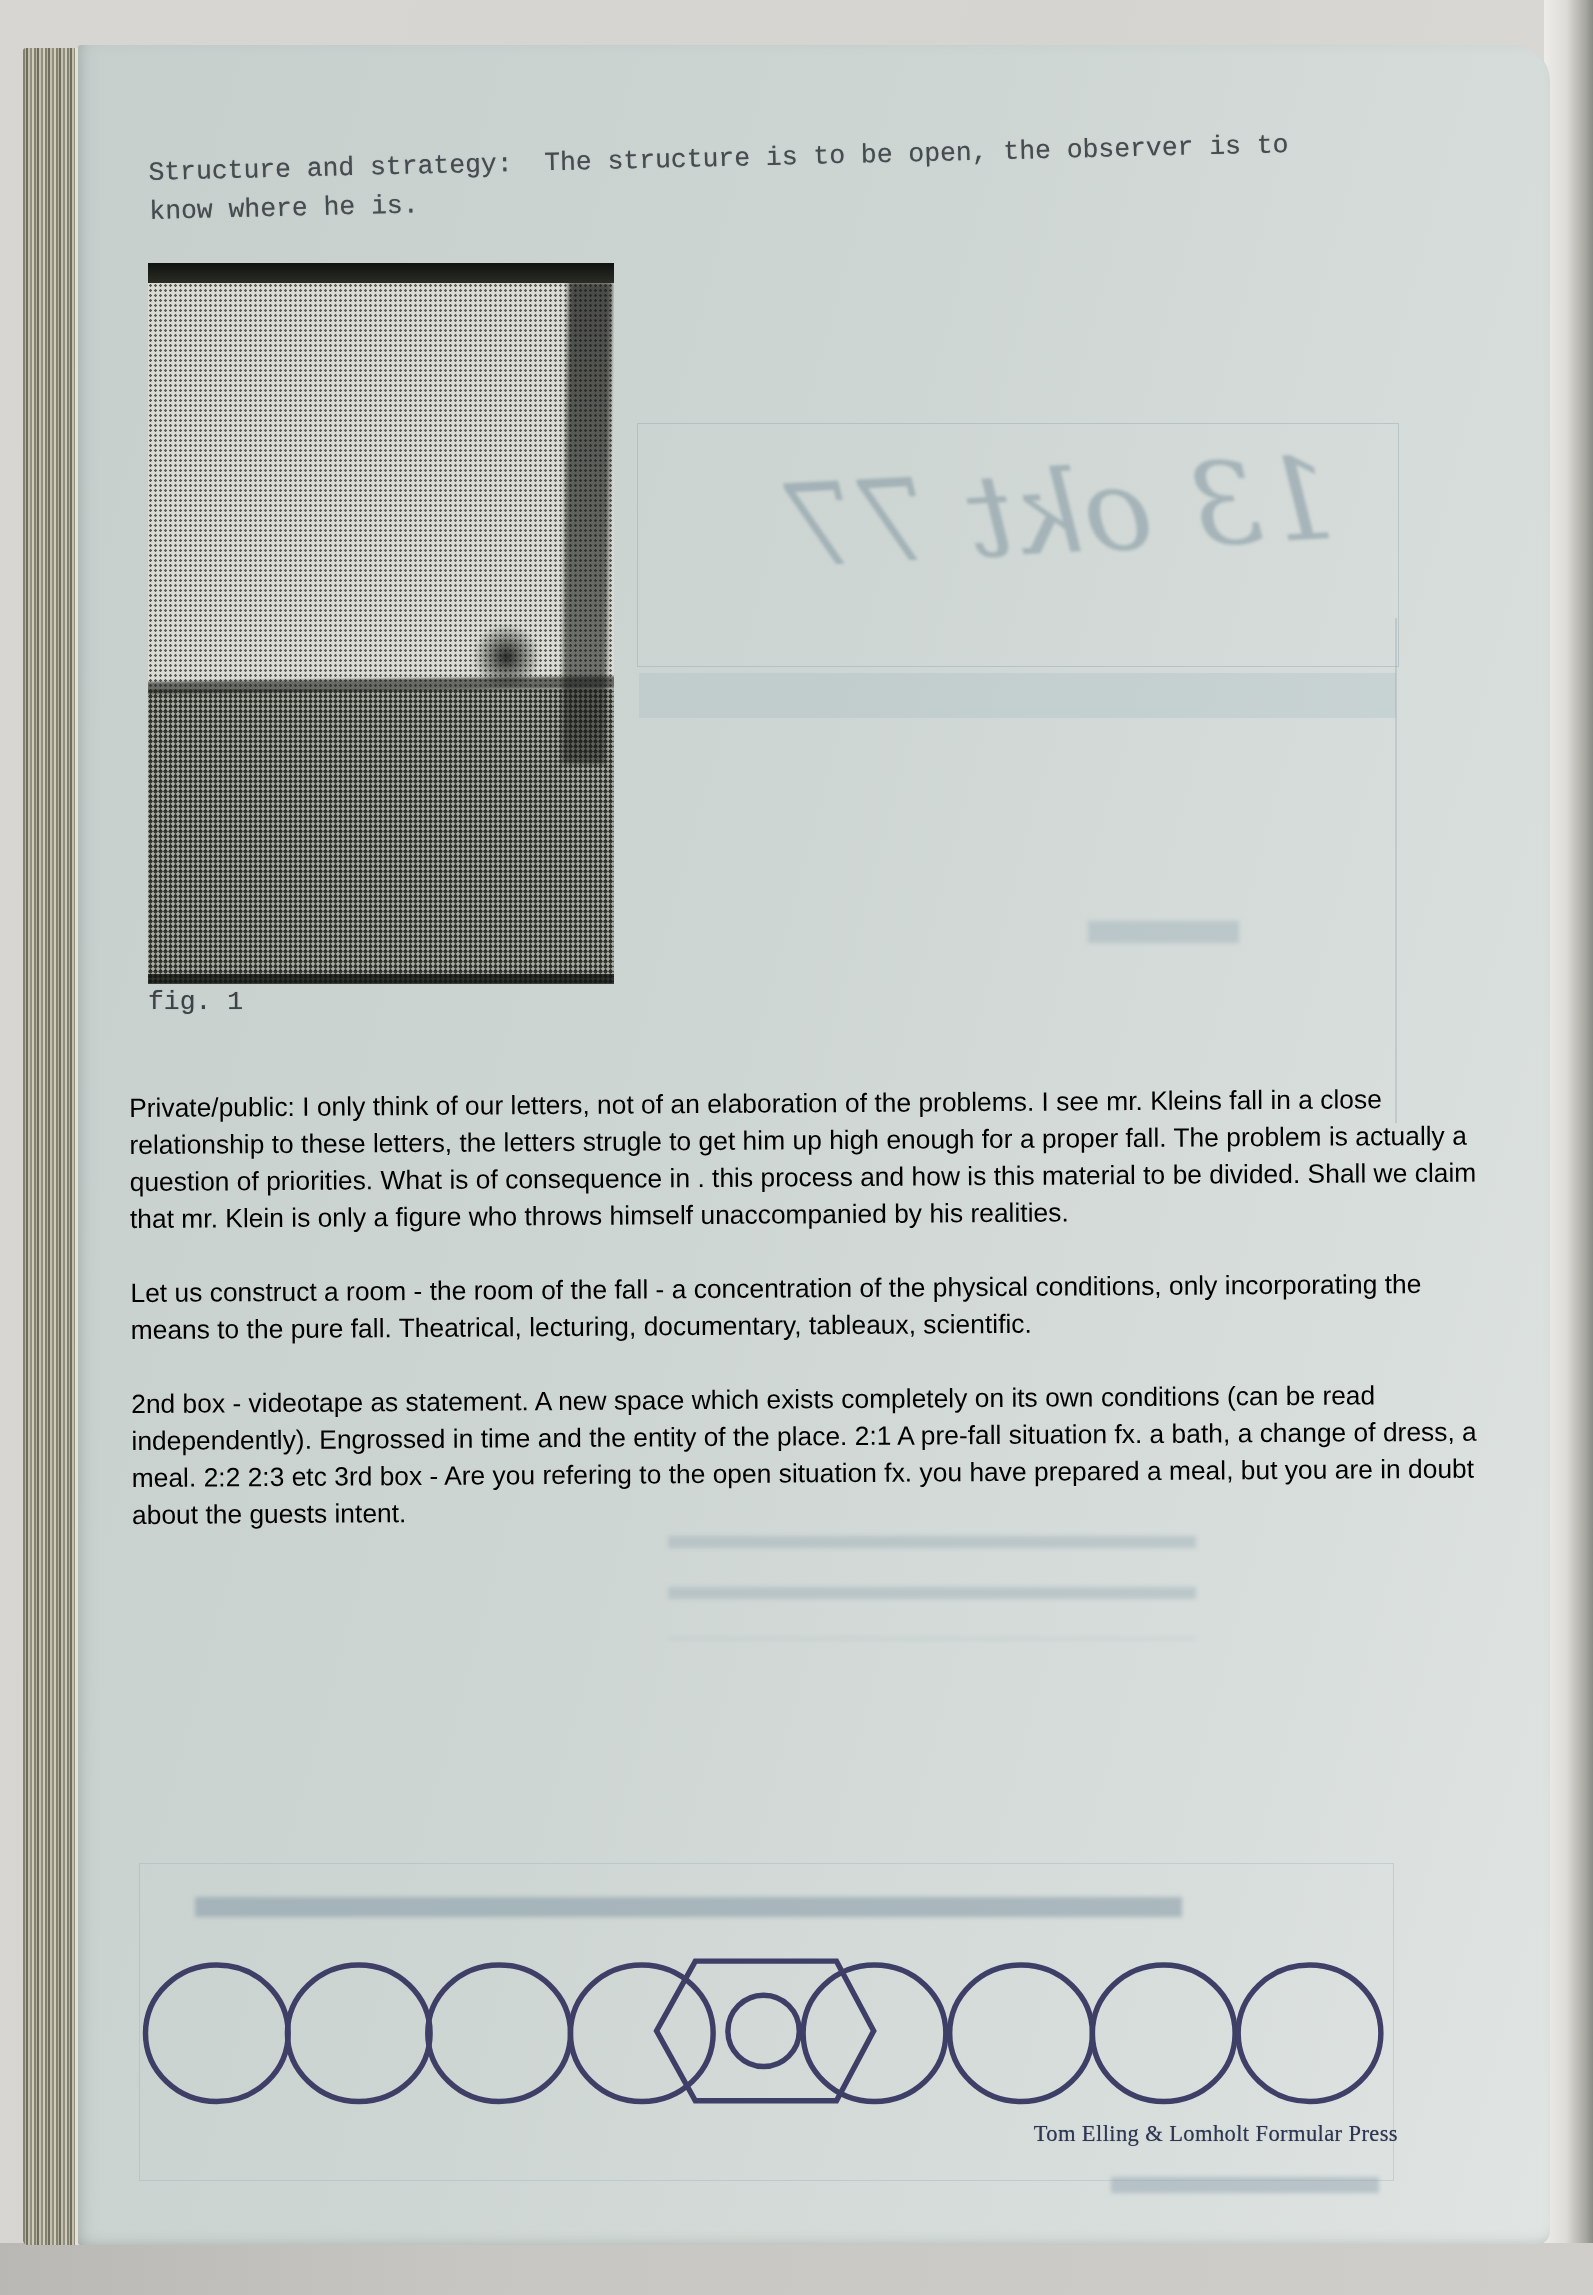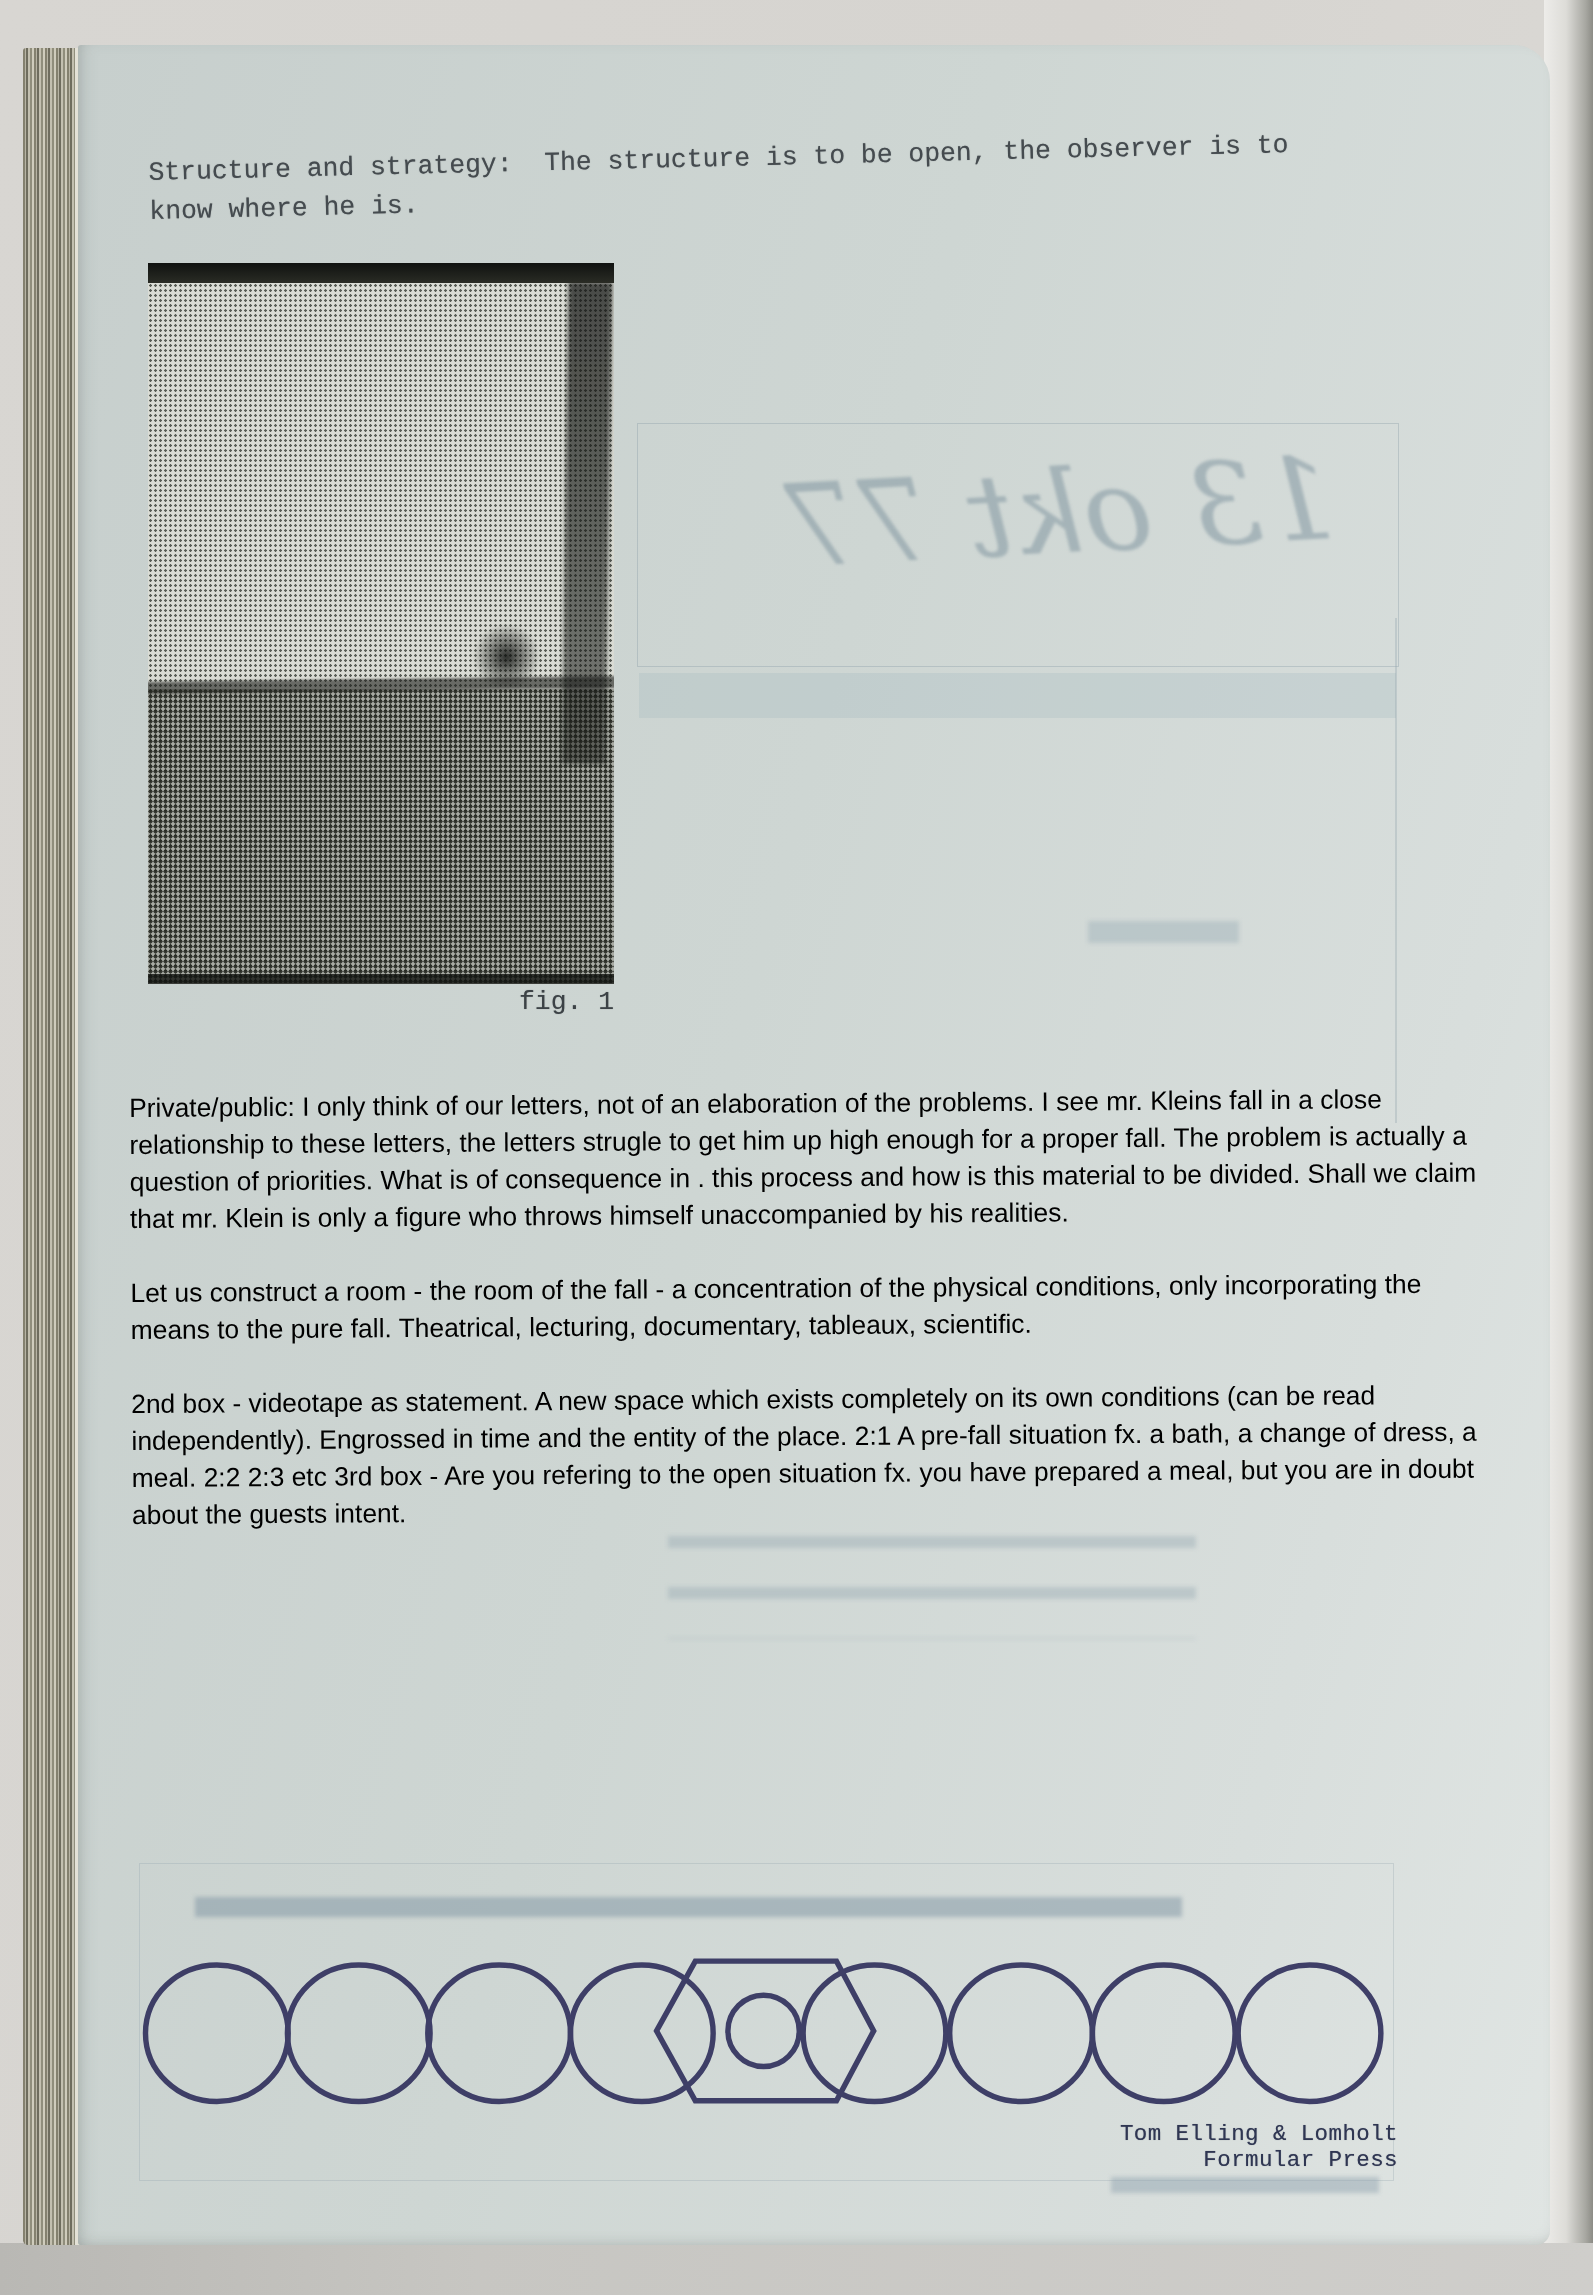--- a/index.html
+++ b/index.html
@@ -52,21 +52,21 @@
   .ht-floor-dots{left:0;top:426px;width:100%;height:294px;opacity:.85;
     background-image:radial-gradient(circle,#23261f 1.9px,transparent 2.3px);
     background-size:5px 5px;}
   .ht-rightband{right:4.7px;top:18.6px;width:44px;height:482px;
     background:linear-gradient(180deg,rgba(18,20,18,.72),rgba(24,27,23,.5));
     filter:blur(1.9px);transform:rotate(.8deg);}
   .ht-blob{left:323px;top:362px;width:71px;height:64px;border-radius:50%;
     background:radial-gradient(circle,rgba(13,15,13,.85) 0%,rgba(13,15,13,0) 70%);
     filter:blur(1.6px);}
   .ht-bottombar{left:0;bottom:0;width:100%;height:10px;background:rgba(18,20,16,.8);}
-  .fig-caption{left:70px;top:942px;width:466px;text-align:right;font-size:26.4px;
+  .fig-caption{left:70px;top:942px;width:466px;text-align:left;font-size:26.4px;
     font-family:"Liberation Mono","DejaVu Sans Mono",monospace;color:#3c4246;
     text-shadow:0 0 0.9px rgba(60,66,70,.5);}
 
   
   .ghost{pointer-events:none;}
   .ghost-box1{left:559px;top:378px;width:760px;height:242px;border:1.6px solid rgba(140,158,168,.38);}
   .ghost-date{left:792px;top:398px;width:466px;height:155px;
     font-family:"DejaVu Serif",serif;font-style:italic;font-size:115px;
     color:rgba(122,144,156,.5);transform:scaleX(-1) rotate(3deg);filter:blur(1.6px);
     white-space:nowrap;}
@@ -75,21 +75,21 @@
   .ghost-vline{left:1317px;top:573px;width:1.6px;height:505px;background:rgba(150,165,175,.35);}
   .ghost-parabars{left:590px;top:1491px;width:528px;height:103px;filter:blur(1.9px);
     background:repeating-linear-gradient(180deg,rgba(150,168,178,.4) 0 12.4px,rgba(0,0,0,0) 12.4px 51px);}
   .ghost-box2{left:61px;top:1818px;width:1253px;height:316px;border:1.6px solid rgba(145,162,172,.3);}
   .ghost-line-mirror{left:117px;top:1852px;width:987px;height:20px;background:rgba(125,148,162,.5);filter:blur(2.3px);}
   .ghost-pressbleed{left:1033px;top:2132px;width:268px;height:15.5px;background:rgba(140,160,172,.45);filter:blur(1.9px);}
 
   
   .logo{left:62px;top:1913px;filter:blur(0.3px);}
   .press-credit{left:924px;top:2076px;width:396px;text-align:right;
-    font-family:Liberation Mono, monospace;font-size:22.5px;letter-spacing:0.4px;
+    font-family:Liberation Serif, serif;font-size:22.5px;letter-spacing:0.4px;
     color:#2f3652;text-shadow:0 0 0.8px rgba(47,54,82,.6);}
 </style>
 </head>
 <body>
 
 <div class="abs bg-right"></div>
 <div class="abs bg-bottom"></div>
 <div class="abs page-edges"></div>
 <div class="abs page-edge-highlight"></div>
 

